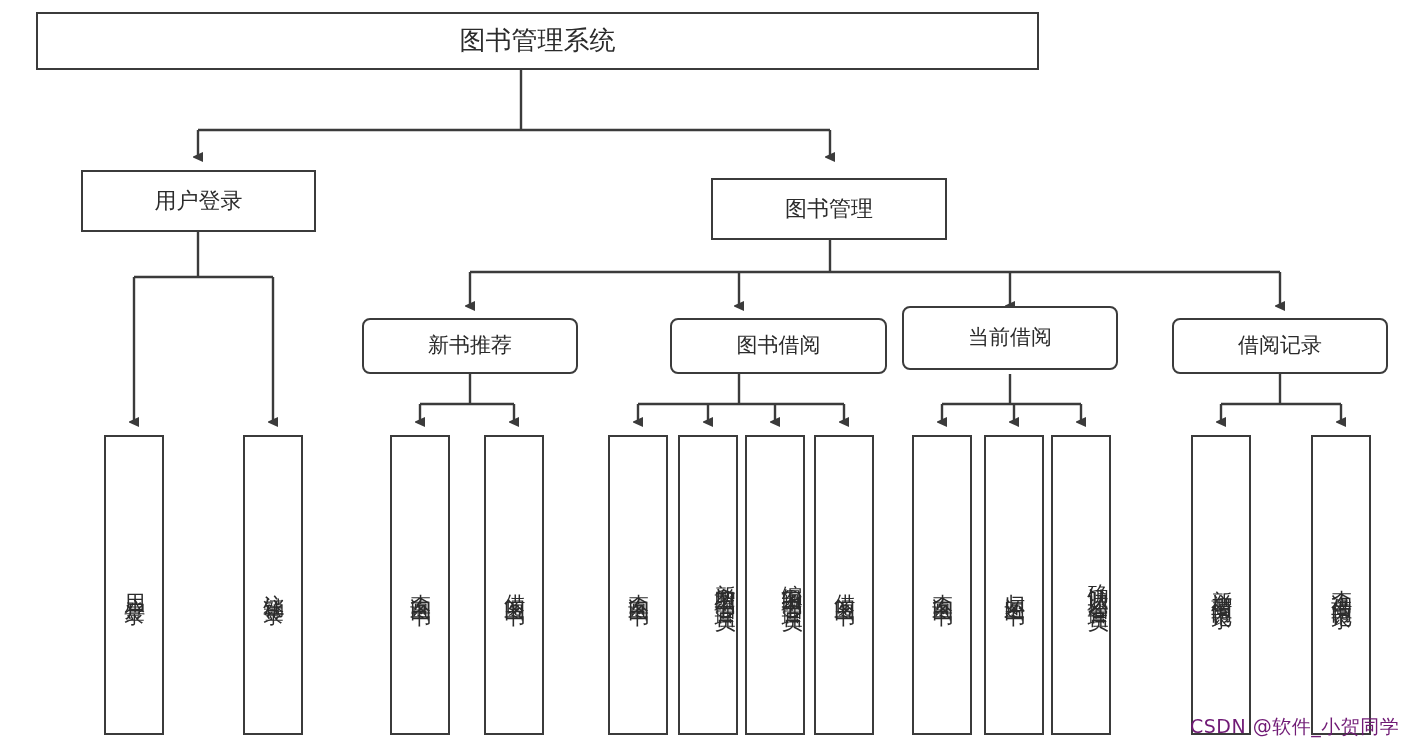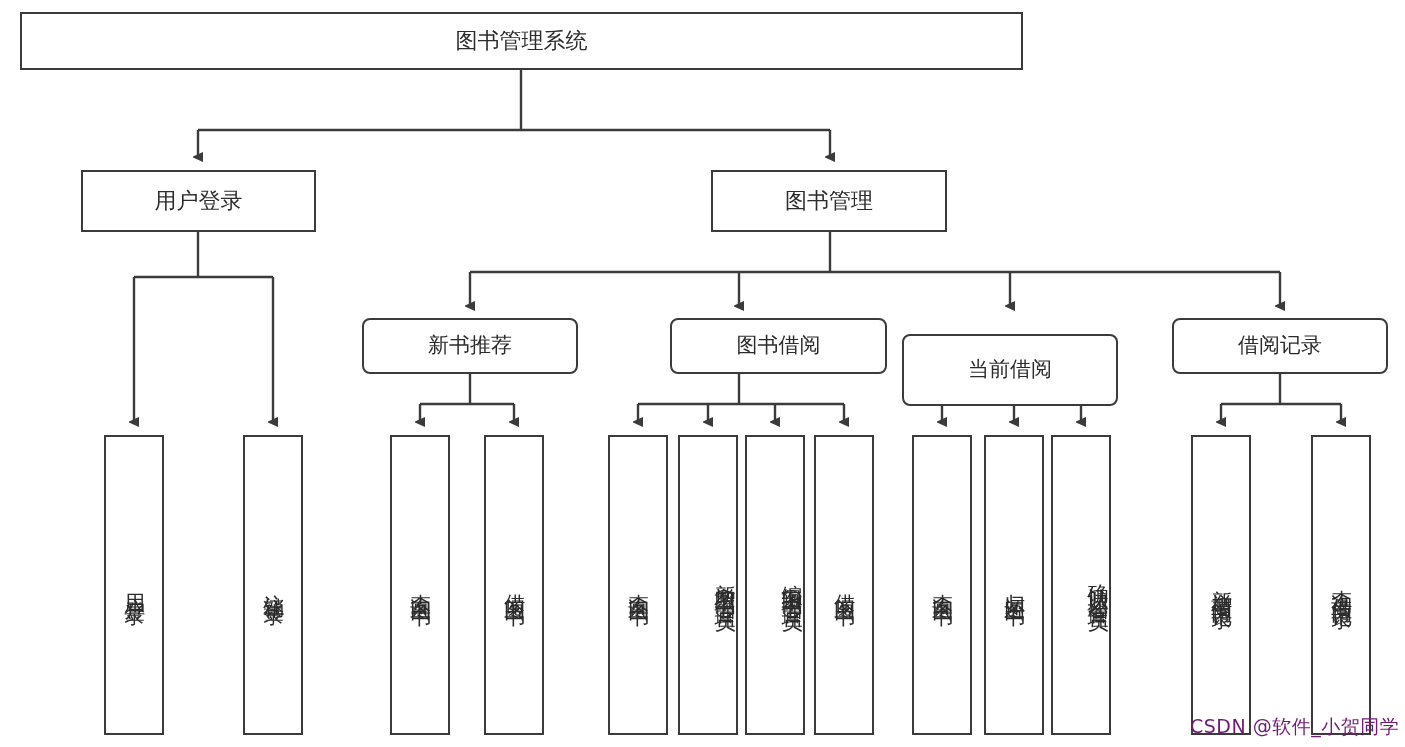--- a/index.html
+++ b/index.html
@@ -32,21 +32,22 @@
     border: 2px solid #3b3b3b;
     background: #ffffff;
     display: flex;
     align-items: center;
     justify-content: center;
     color: #2b2b2b;
     line-height: 1.12;
     text-align: center;
   }
   .node.level-0 {
-    font-size: 22px;
+    font-size: 26px;
+    margin-left: 16px;
   }
   .node.level-1 {
     font-size: 22px;
   }
   .node.level-2 {
     font-size: 21px;
     border-radius: 8px;
   }
   
   .node.leaf {
@@ -120,25 +121,25 @@
       <path d="M1280,374 L1280,404"></path>
       <path d="M1221,404 L1341,404"></path>
       <path d="M1221,404 L1221,422" marker-end="url(#arrow)"></path>
       <path d="M1341,404 L1341,422" marker-end="url(#arrow)"></path>
     </g>
   </svg>
 
   <div class="node level-0" id="node-root" style="left: 20px; top: 12px; width: 1003px; height: 58px;">图书管理系统</div>
 
   <div class="node level-1" style="left: 81px; top: 170px; width: 235px; height: 62px;">用户登录</div>
-  <div class="node level-1" style="left: 711px; top: 170px; width: 236px; height: 62px;">图书管理</div>
+  <div class="node level-1" style="left: 711px; top: 178px; width: 236px; height: 62px;">图书管理</div>
 
   <div class="node level-2" style="left: 362px; top: 318px; width: 216px; height: 56px;">新书推荐</div>
   <div class="node level-2" style="left: 631px; top: 318px; width: 217px; height: 56px; margin-left: 39px;">图书借阅</div>
-  <div class="node level-2" style="left: 902px; top: 334px; width: 216px; height: 72px; text-align: center;">当前借阅</div>
+  <div class="node level-2" style="left: 902px; top: 306px; width: 216px; height: 64px; text-align: center;">当前借阅</div>
   <div class="node level-2" style="left: 1172px; top: 318px; width: 216px; height: 56px;">借阅记录</div>
 
   <div class="node leaf" style="left: 104px; top: 435px; width: 60px; height: 300px;">用户登录</div>
   <div class="node leaf" style="left: 243px; top: 435px; width: 60px; height: 300px;">注销登录</div>
   <div class="node leaf" style="left: 390px; top: 435px; width: 60px; height: 300px;">查询图书</div>
   <div class="node leaf" style="left: 484px; top: 435px; width: 60px; height: 300px;">借阅图书</div>
   <div class="node leaf" style="left: 608px; top: 435px; width: 60px; height: 300px;">查询图书</div>
   <div class="node leaf align-top" style="left: 678px; top: 435px; width: 60px; height: 300px;">新增图书（管理员）</div>
   <div class="node leaf align-top" style="left: 745px; top: 435px; width: 60px; height: 300px;">编辑图书（管理员）</div>
   <div class="node leaf" style="left: 814px; top: 435px; width: 60px; height: 300px;">借阅图书</div>

